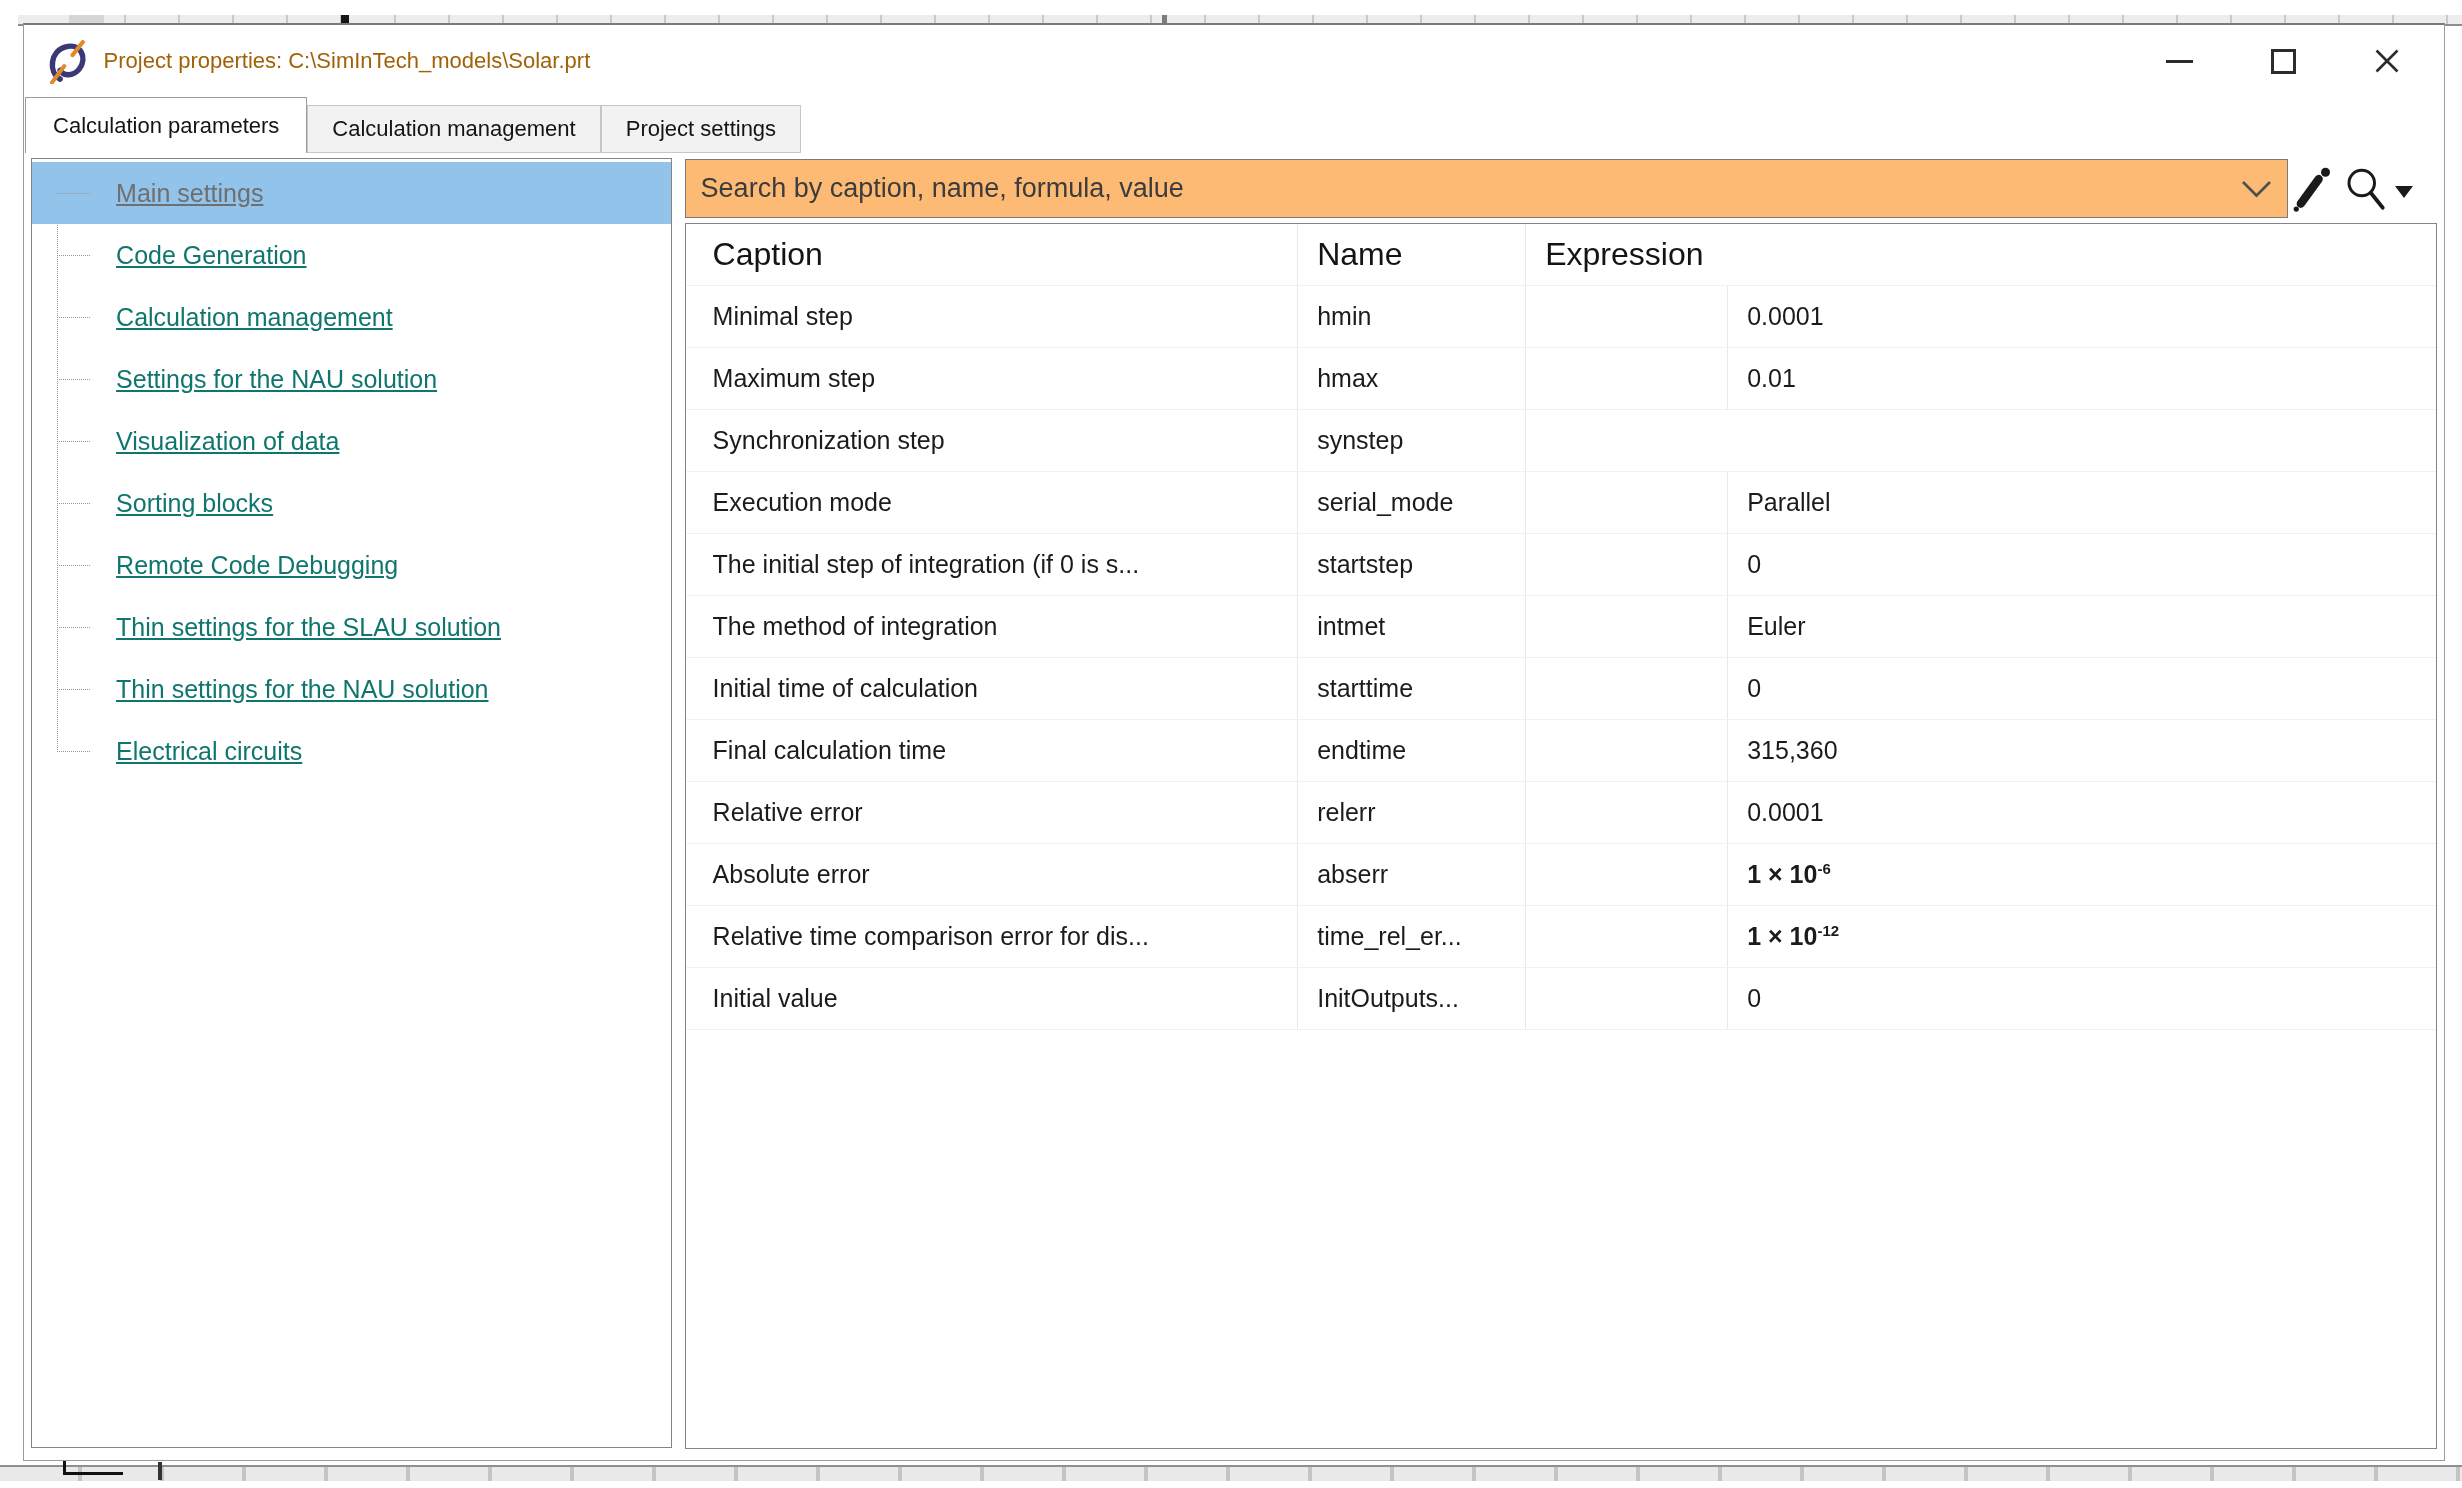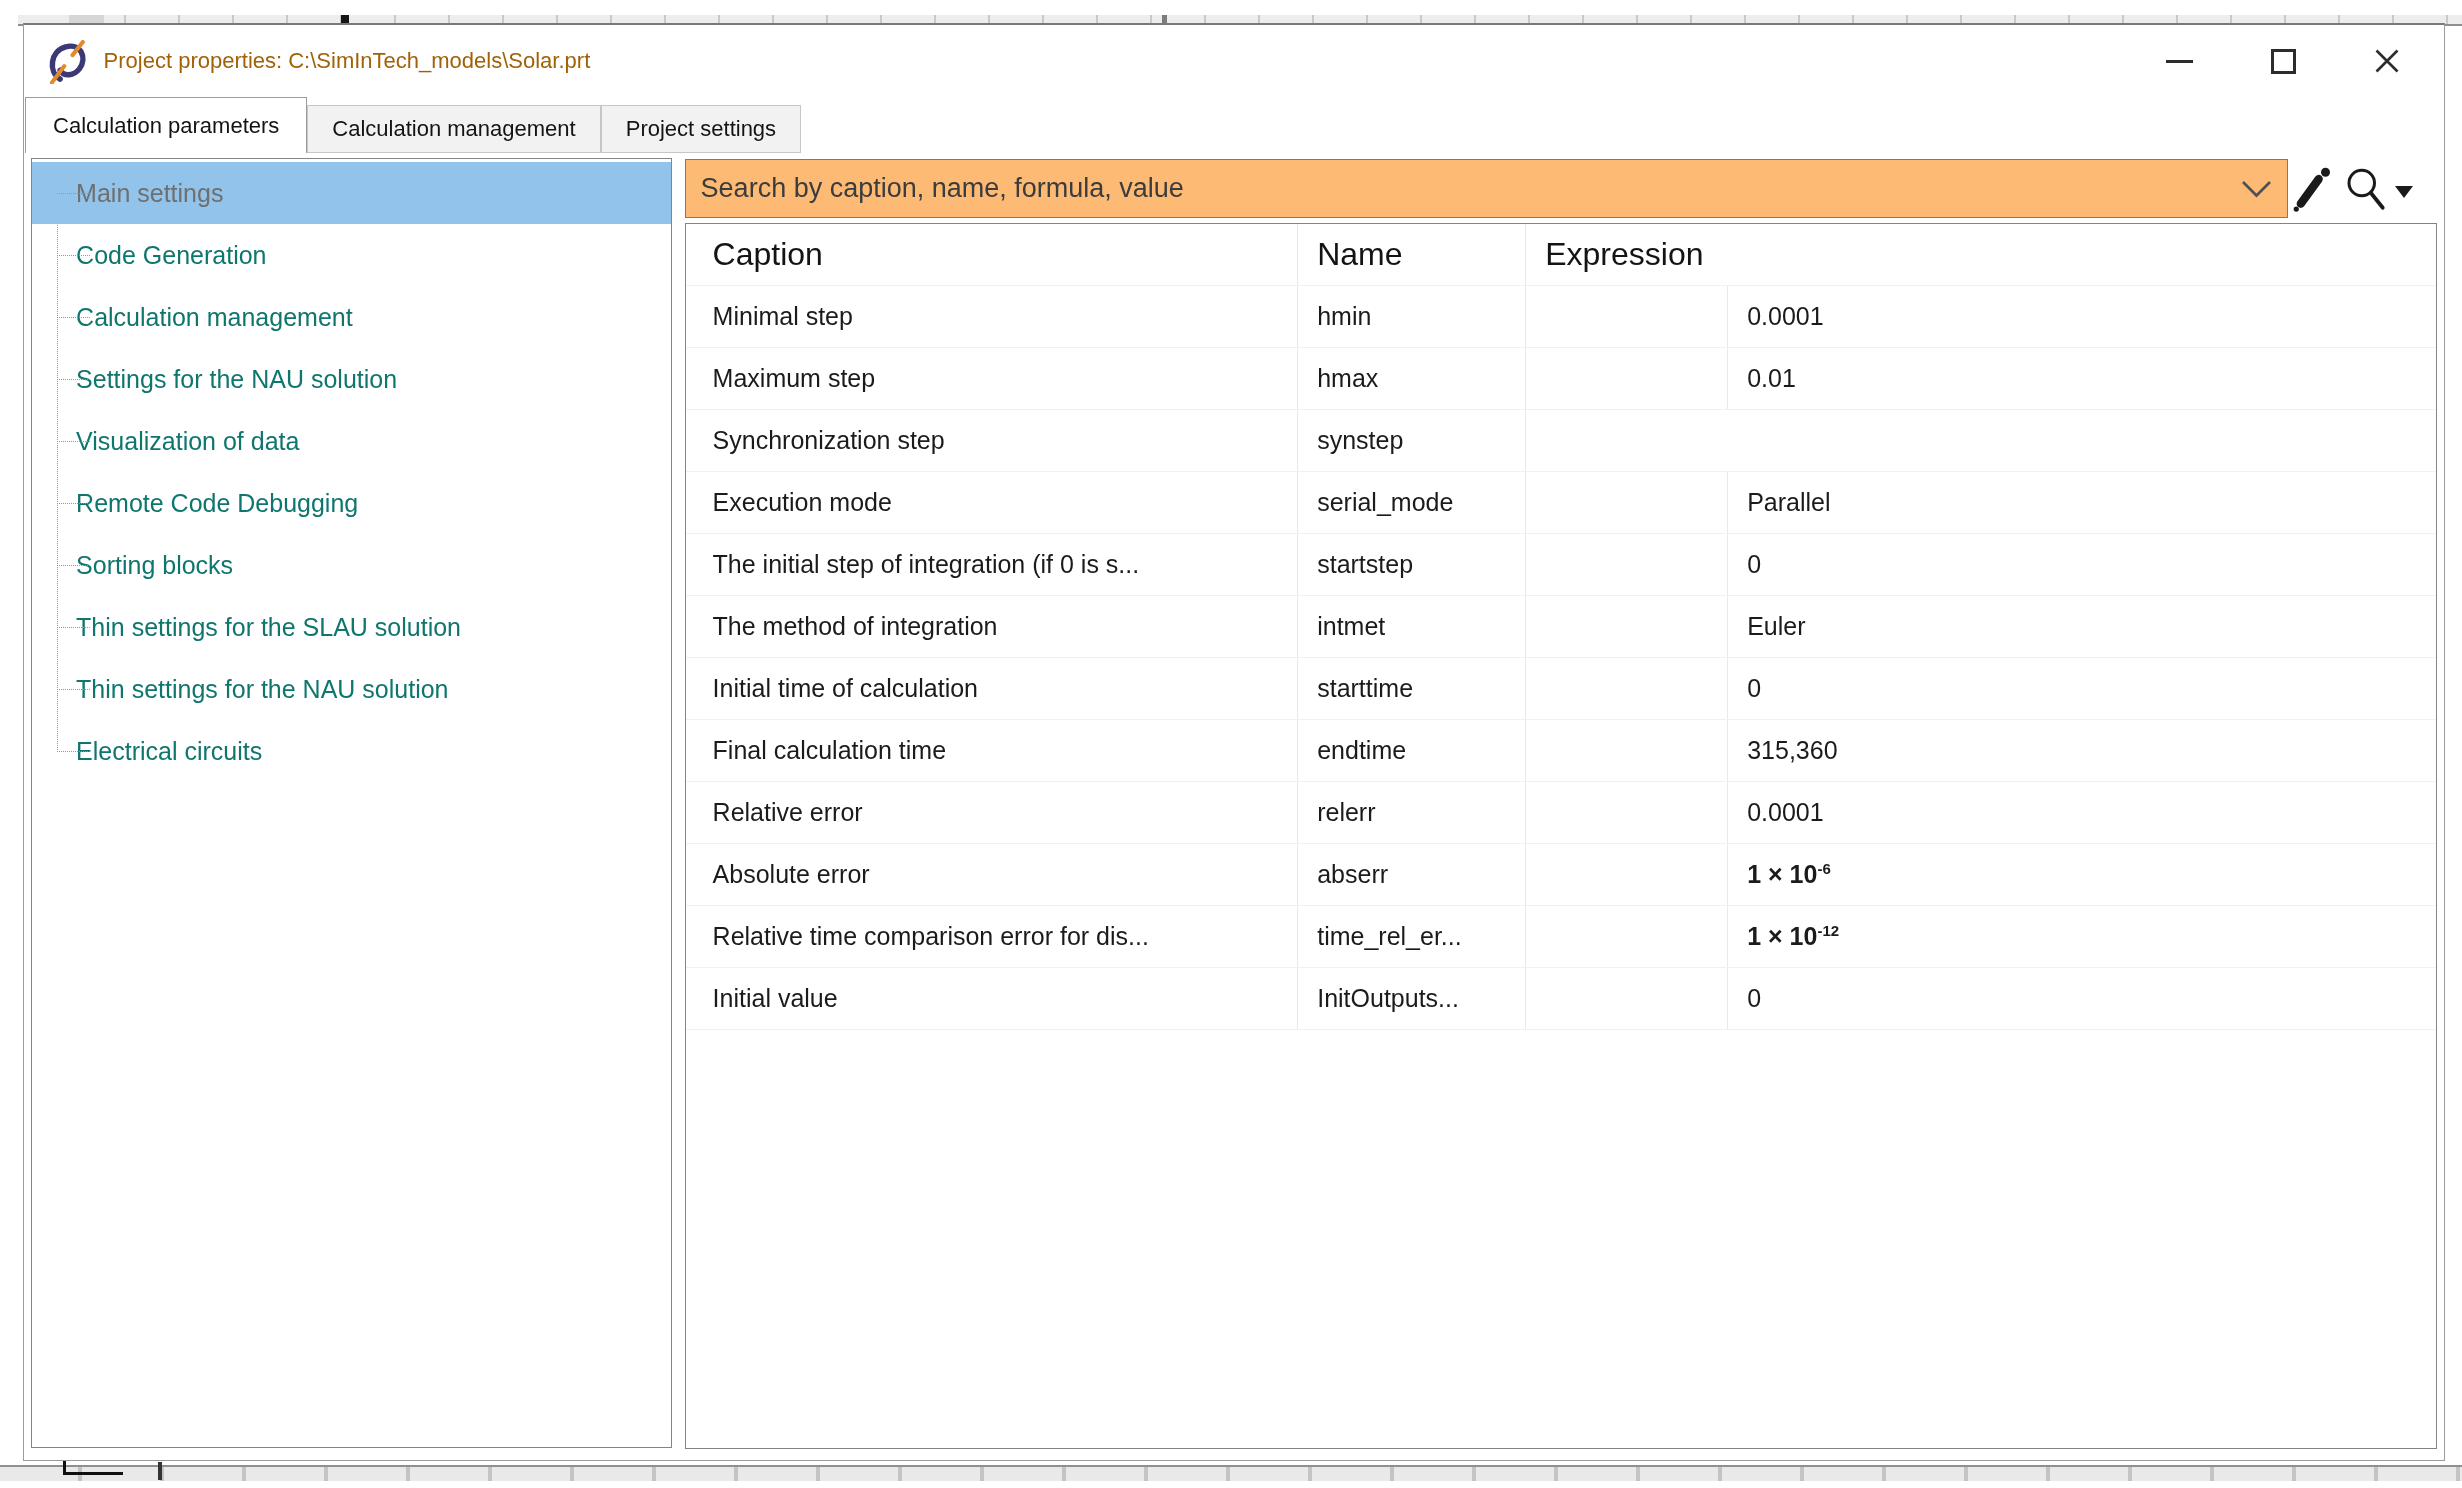--- a/index.html
+++ b/index.html
@@ -62,21 +62,21 @@
     position:absolute; left:7.5px; top:133px; width:641px; height:1290px;
     background:#ffffff; border:1.5px solid #848484;
   }
   .tree { position:relative; padding-top:3px; }
   .tree-vline { position:absolute; left:25px; top:34px; height:557px; width:0;
     border-left:1.5px dotted #979797; }
   .tree-item { position:relative; height:62px; display:flex; align-items:center;
     font-size:25px; color:#0f766e; cursor:default; }
   .tree-item .stub { position:absolute; left:25px; top:50%; width:33px; height:0;
     border-top:1.5px dotted #979797; }
-  .tree-item .tree-label { padding-left:44px; white-space:nowrap; }
+  .tree-item .tree-label { padding-left:84px; white-space:nowrap;text-decoration:underline; }
   .tree-item.selected { background:var(--sel-bg,#92c3ea); color:var(--sel-fg,#6f6f6f); }
 
   
   .searchbox {
     position:absolute; left:661px; top:134px; width:1603px; height:59px;
     border:1.5px solid #7a7a7a; background:#fdba74; display:flex; align-items:center;
   }
   .search-input {
     flex:1; height:100%; border:none; outline:none; background:transparent;
     font-family:"Liberation Sans", sans-serif; font-size:27px; color:#3c3c3c; padding:0 0 0 15px;
@@ -172,25 +172,25 @@
           <div class="tree-item">
             <span class="stub"></span>
             <span class="tree-label">Settings for the NAU solution</span>
           </div>
           <div class="tree-item">
             <span class="stub"></span>
             <span class="tree-label">Visualization of data</span>
           </div>
           <div class="tree-item">
             <span class="stub"></span>
+            <span class="tree-label">Sorting blocks</span>
+          </div>
+          <div class="tree-item">
+            <span class="stub"></span>
             <span class="tree-label">Remote Code Debugging</span>
-          </div>
-          <div class="tree-item">
-            <span class="stub"></span>
-            <span class="tree-label">Sorting blocks</span>
           </div>
           <div class="tree-item">
             <span class="stub"></span>
             <span class="tree-label">Thin settings for the SLAU solution</span>
           </div>
           <div class="tree-item">
             <span class="stub"></span>
             <span class="tree-label">Thin settings for the NAU solution</span>
           </div>
           <div class="tree-item">

